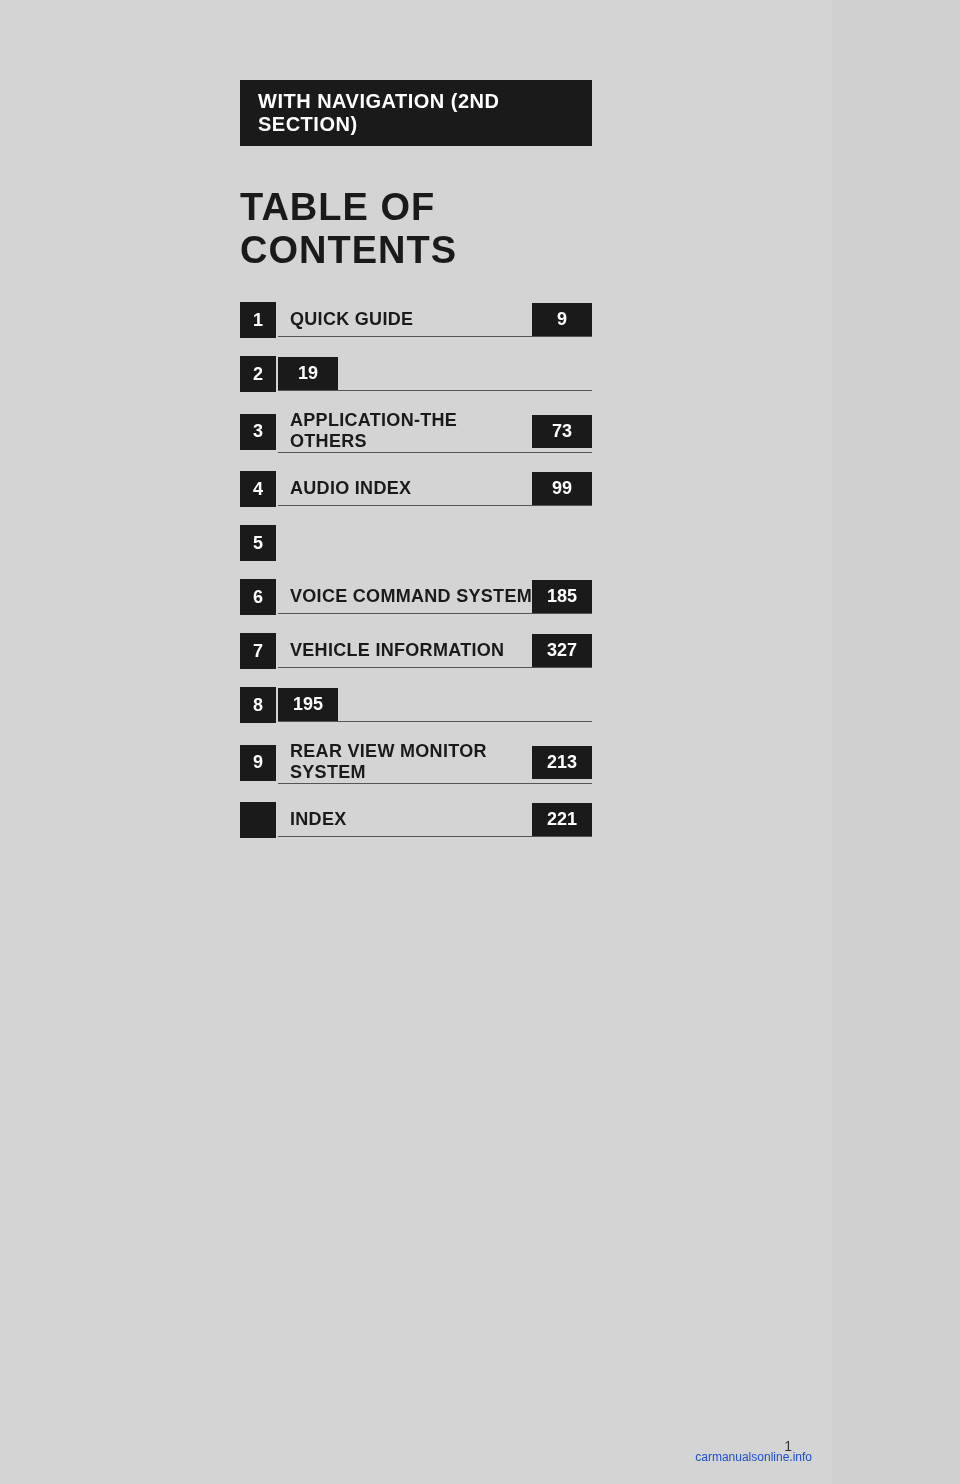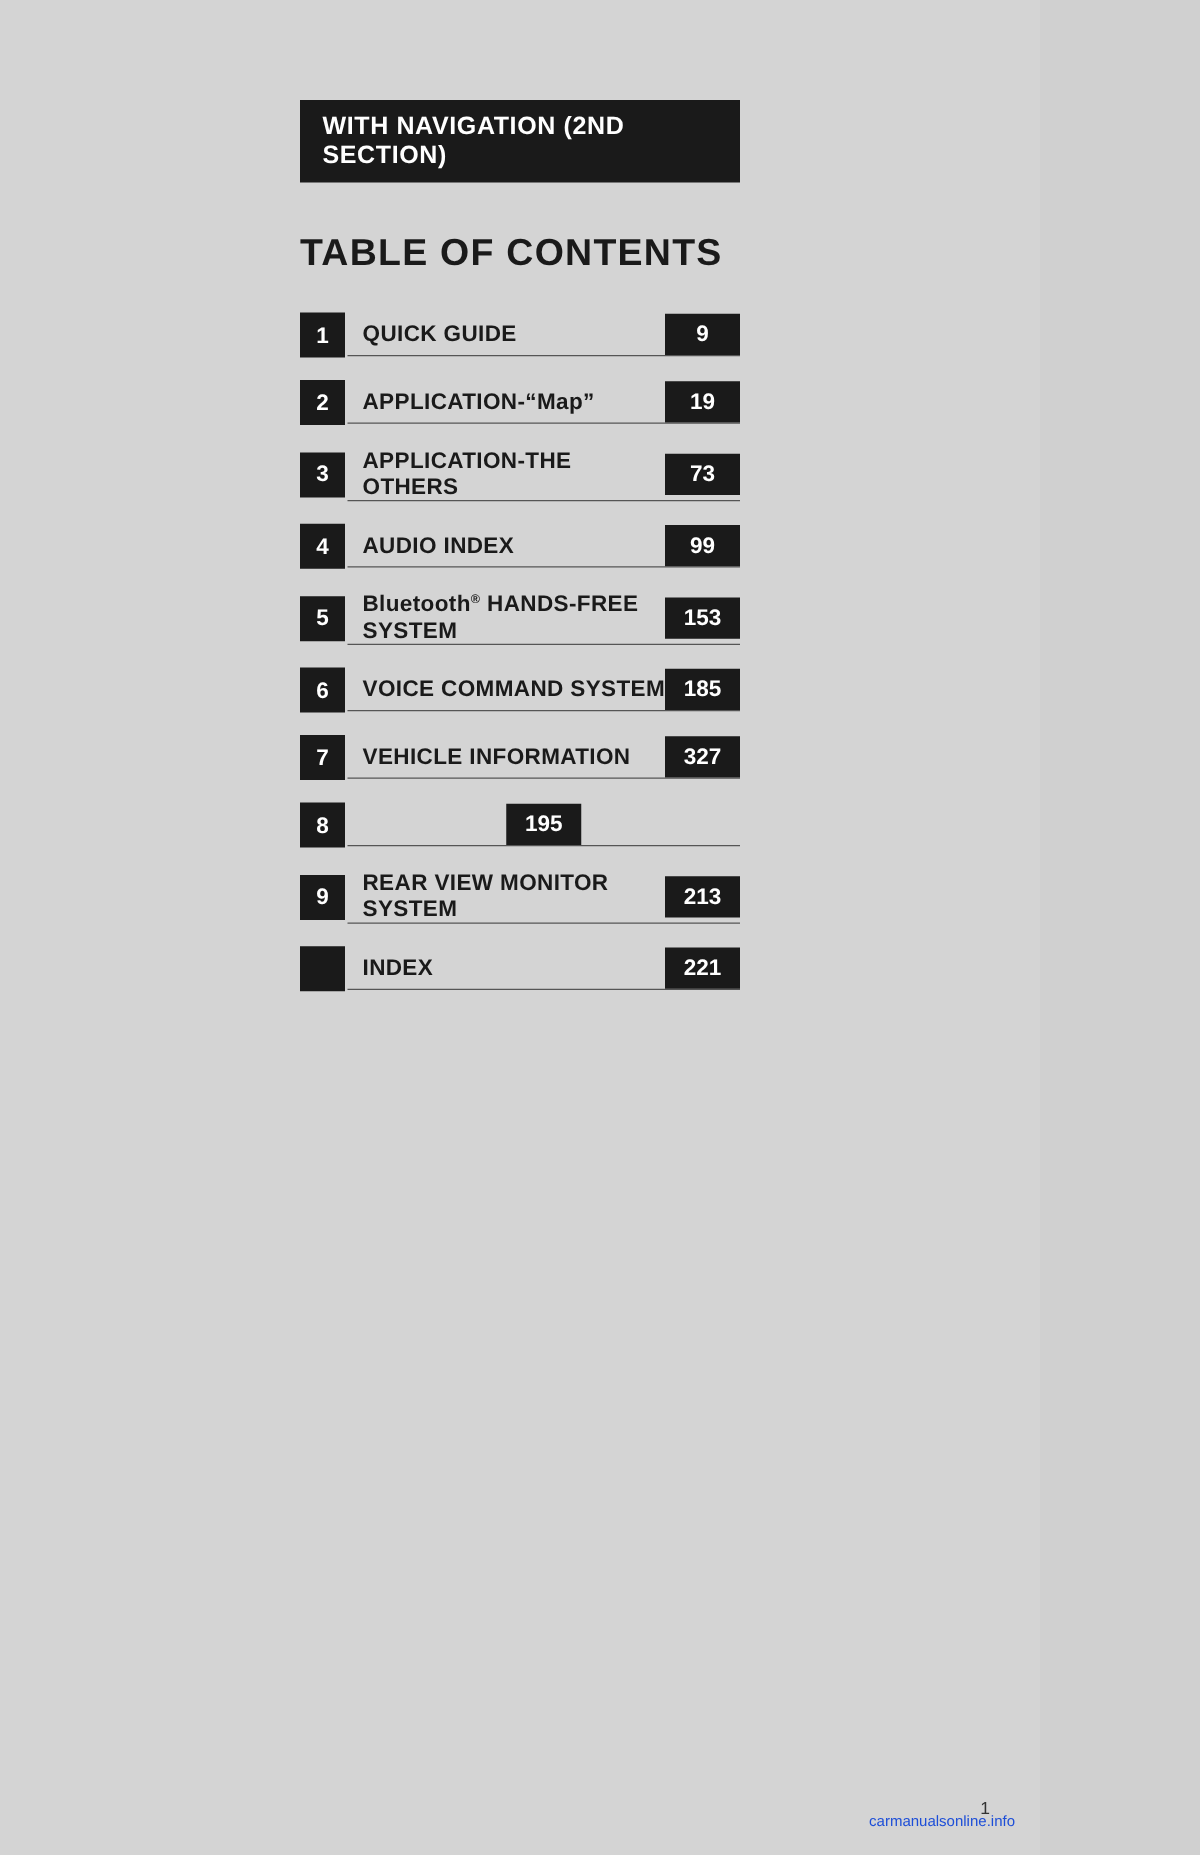--- a/index.html
+++ b/index.html
@@ -32,21 +32,21 @@
       margin-bottom: 40px;
     }
 
     .header-banner span {
       font-size: 20px;
       font-weight: bold;
       letter-spacing: 0.5px;
     }
 
     .toc-title {
-      font-size: 30px;
+      font-size: 38px;
       font-weight: bold;
       color: #1a1a1a;
       margin-bottom: 30px;
       letter-spacing: 1px;
     }
 
     .toc-entries {
       display: flex;
       flex-direction: column;
       gap: 0px;
@@ -72,21 +72,20 @@
       flex-shrink: 0;
       margin-right: 0;
     }
 
     .entry-row {
       display: flex;
       align-items: center;
       flex: 1;
       border-bottom: 1.5px solid #555;
       margin-left: 2px;
-      justify-content: center;
     }
 
     .entry-label {
       font-size: 18px;
       font-weight: bold;
       color: #1a1a1a;
       padding-left: 12px;
       flex: 1;
       letter-spacing: 0.3px;
     }
@@ -147,21 +146,20 @@
       <div class="entry-number">1</div>
       <div class="entry-row">
         <span class="entry-label">QUICK GUIDE</span>
         <div class="entry-page">9</div>
       </div>
     </div>
 
     <div class="toc-entry">
       <div class="entry-number">2</div>
       <div class="entry-row">
-        <span class="entry-label">APPLICATION-“Map”</span>
         <div class="entry-page">19</div>
       </div>
     </div>
 
     <div class="toc-entry">
       <div class="entry-number">3</div>
       <div class="entry-row">
         <span class="entry-label">APPLICATION-THE OTHERS</span>
         <div class="entry-page">73</div>
       </div>
@@ -170,24 +168,20 @@
     <div class="toc-entry">
       <div class="entry-number">4</div>
       <div class="entry-row">
         <span class="entry-label">AUDIO INDEX</span>
         <div class="entry-page">99</div>
       </div>
     </div>
 
     <div class="toc-entry">
       <div class="entry-number">5</div>
-      <div class="entry-row">
-        <span class="entry-label">Bluetooth<sup>®</sup> HANDS-FREE SYSTEM</span>
-        <div class="entry-page">153</div>
-      </div>
     </div>
 
     <div class="toc-entry">
       <div class="entry-number">6</div>
       <div class="entry-row">
         <span class="entry-label">VOICE COMMAND SYSTEM</span>
         <div class="entry-page">185</div>
       </div>
     </div>
 

